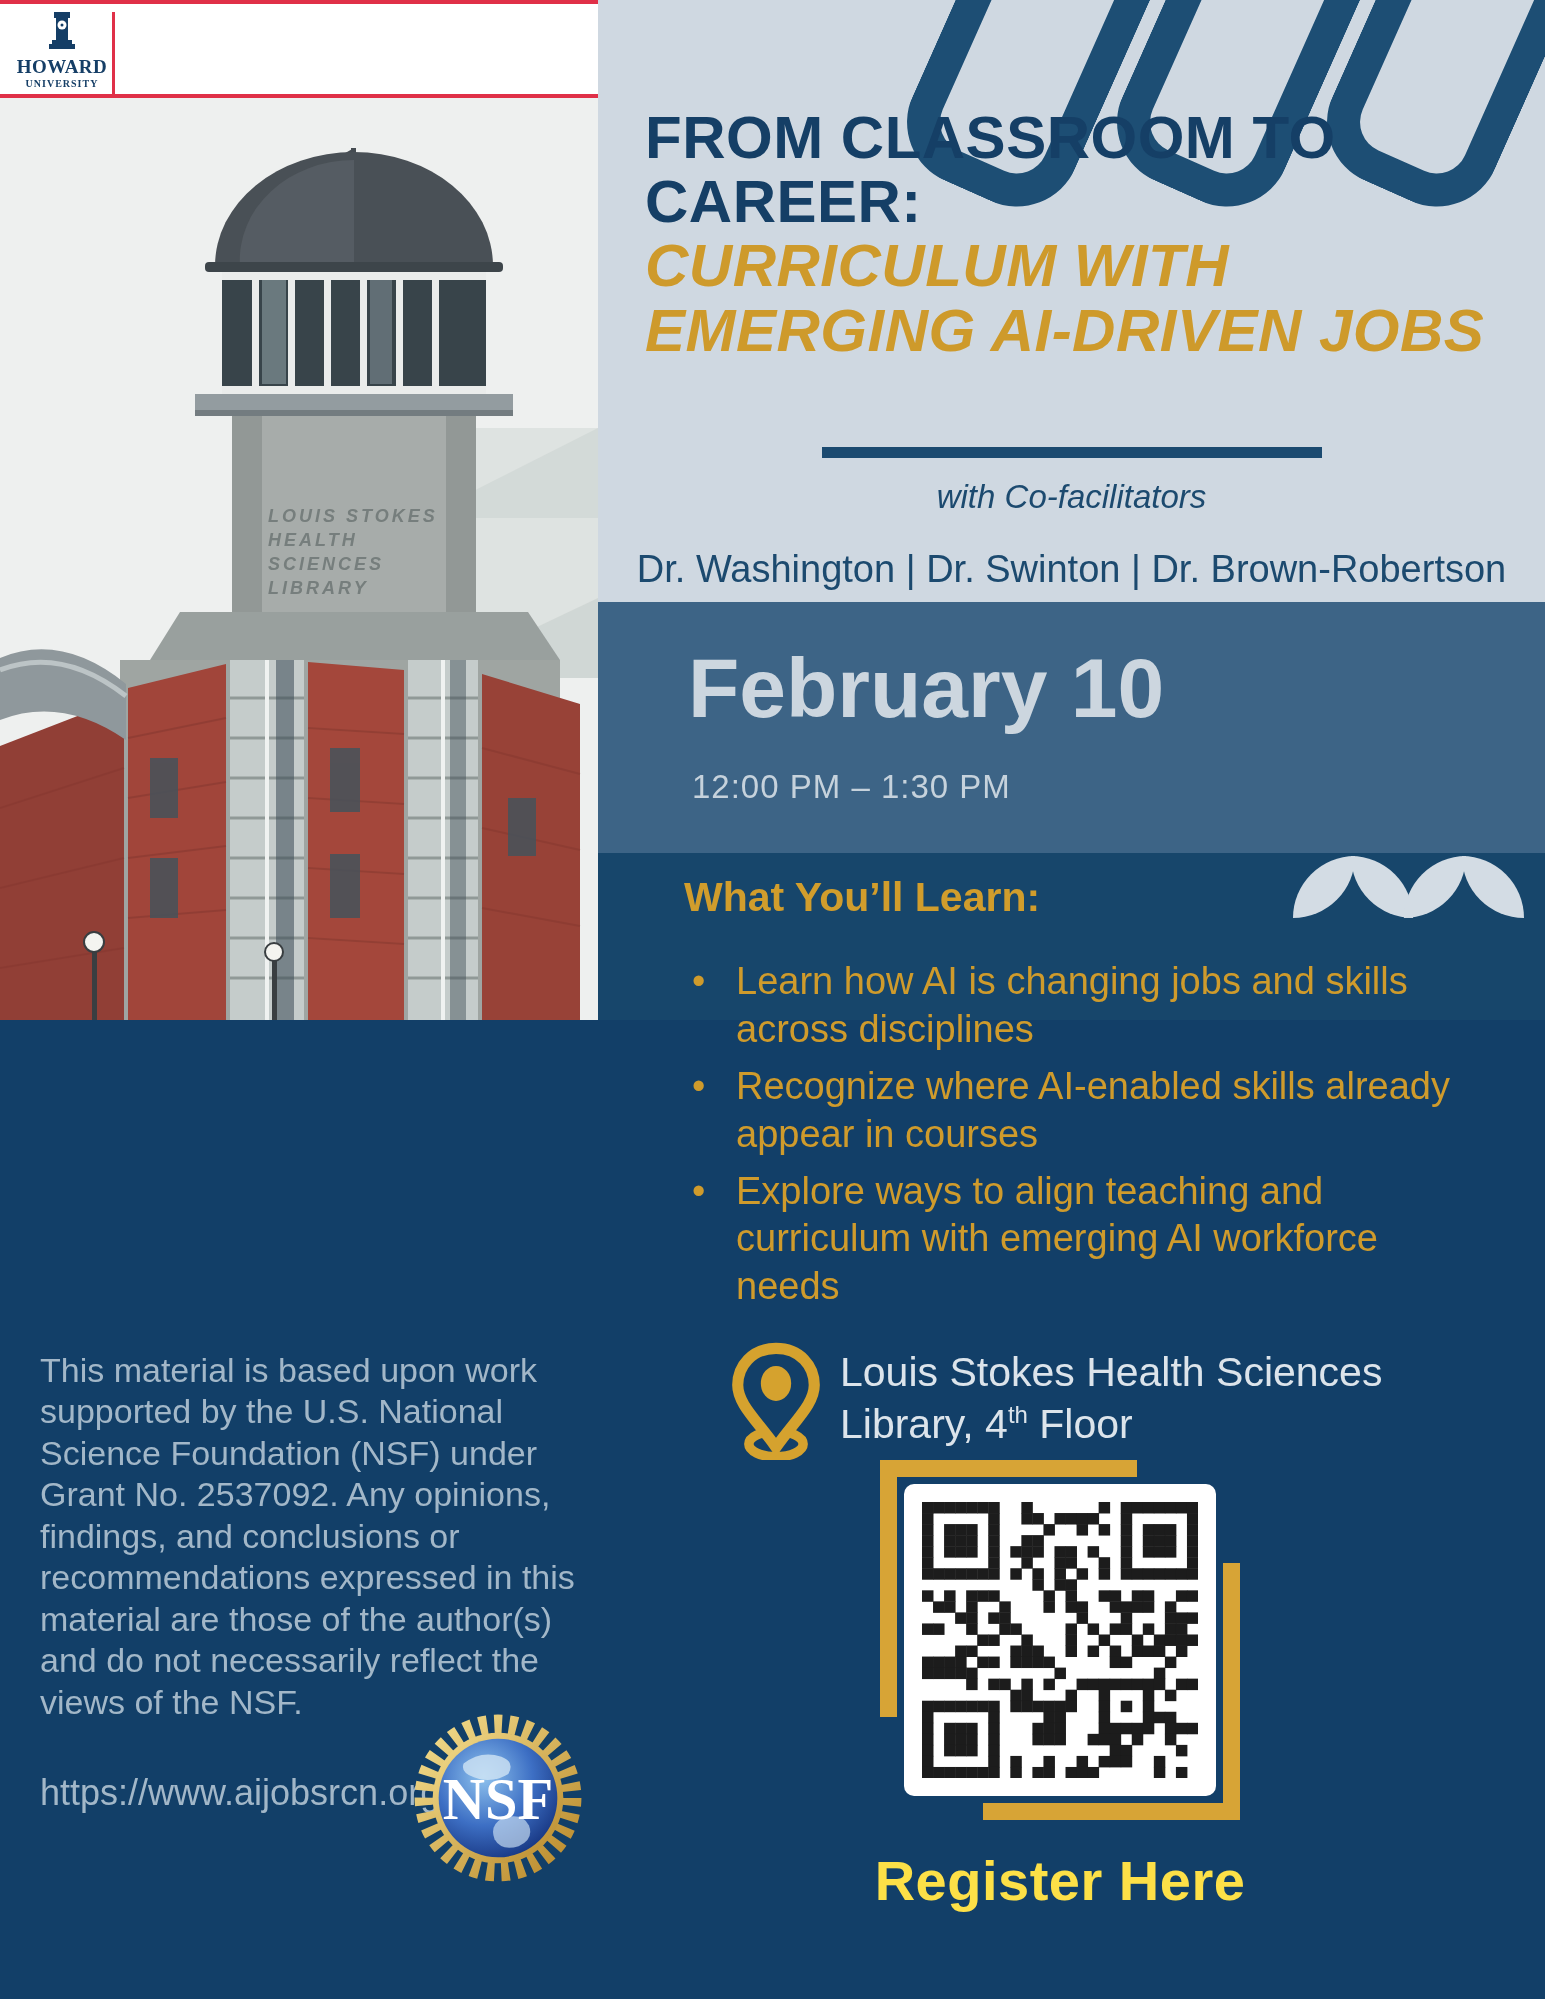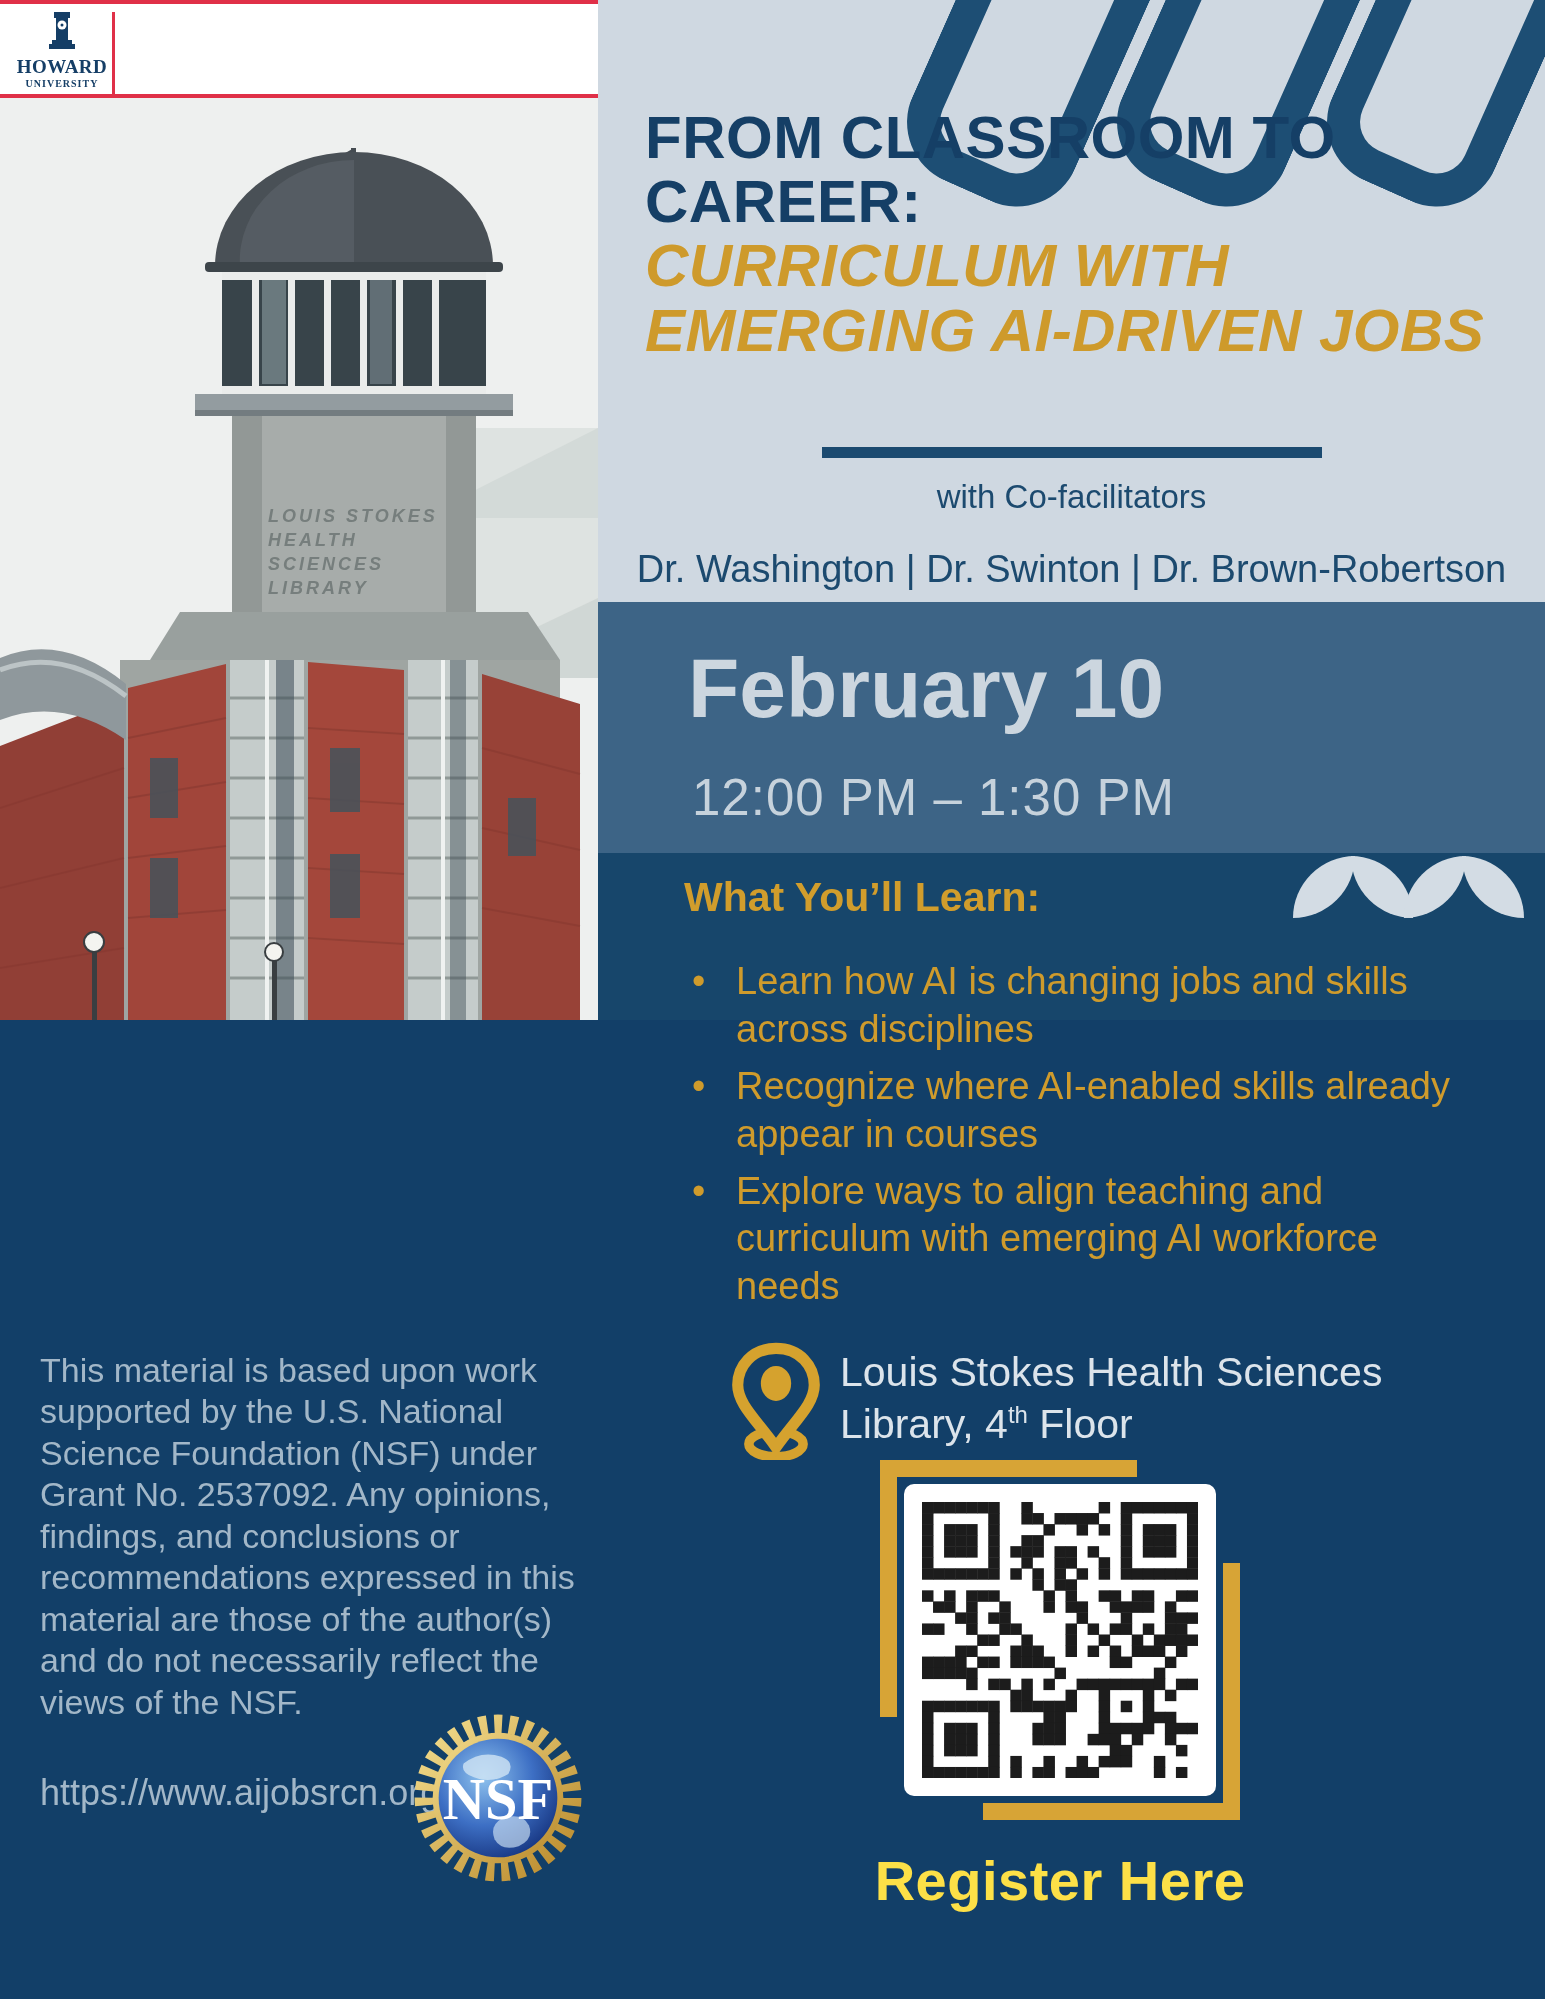--- a/index.html
+++ b/index.html
@@ -30,27 +30,27 @@
   .paperclip{position:absolute;top:-78px;width:112px;height:248px;border:33px solid #1d4e74;border-top:none;
              border-radius:0 0 64px 64px;transform:rotate(24deg);}
   .clip-1{left:338px;} .clip-2{left:548px;} .clip-3{left:758px;}
 
   
   .title-block{position:absolute;left:645px;top:106px;width:880px;line-height:1.07;}
   .title-navy{font-size:60px;font-weight:800;color:#153f66;letter-spacing:.5px;}
   .title-gold{font-size:60px;font-weight:800;font-style:italic;color:#ce9a2b;letter-spacing:.5px;}
   .divider{position:absolute;left:822px;top:447px;width:500px;height:11px;background:#1b4a70;}
   .facil-intro{position:absolute;left:598px;top:478px;width:947px;text-align:center;
-               font-size:33px;font-weight:500;color:#1c4a6f;}
+               font-size:33px;font-weight:500;color:#1c4a6f;font-style:italic;}
   .facil-names{position:absolute;left:598px;top:548px;width:947px;text-align:center;
                font-size:38px;font-weight:500;color:#1c4a6f;}
 
   
   .event-date{position:absolute;left:688px;top:640px;font-size:84px;font-weight:800;color:#ccd6df;}
-  .event-time{position:absolute;left:692px;top:768px;font-size:51px;font-weight:400;color:#c6d2dc;letter-spacing:1px;}
+  .event-time{position:absolute;left:692px;top:768px;font-size:33px;font-weight:400;color:#c6d2dc;letter-spacing:1px;}
 
   
   .learn-heading{position:absolute;left:684px;top:874px;font-size:41px;font-weight:800;color:#d19d2c;}
   .leaf-group{position:absolute;width:120px;height:62px;}
   .lg-1{left:1293px;top:856px;} .lg-2{left:1404px;top:856px;}
   .leaf{position:absolute;width:62px;height:62px;background:#d3dce4;}
   .leaf-l{left:0;border-radius:100% 0 100% 0;}
   .leaf-r{left:58px;border-radius:0 100% 0 100%;}
   .bullet-list{position:absolute;left:692px;top:958px;width:800px;margin:0;padding:0;list-style:none;}
   .bullet-list li{display:flex;font-size:38px;line-height:1.26;color:#cf9b2c;margin-bottom:9px;}

